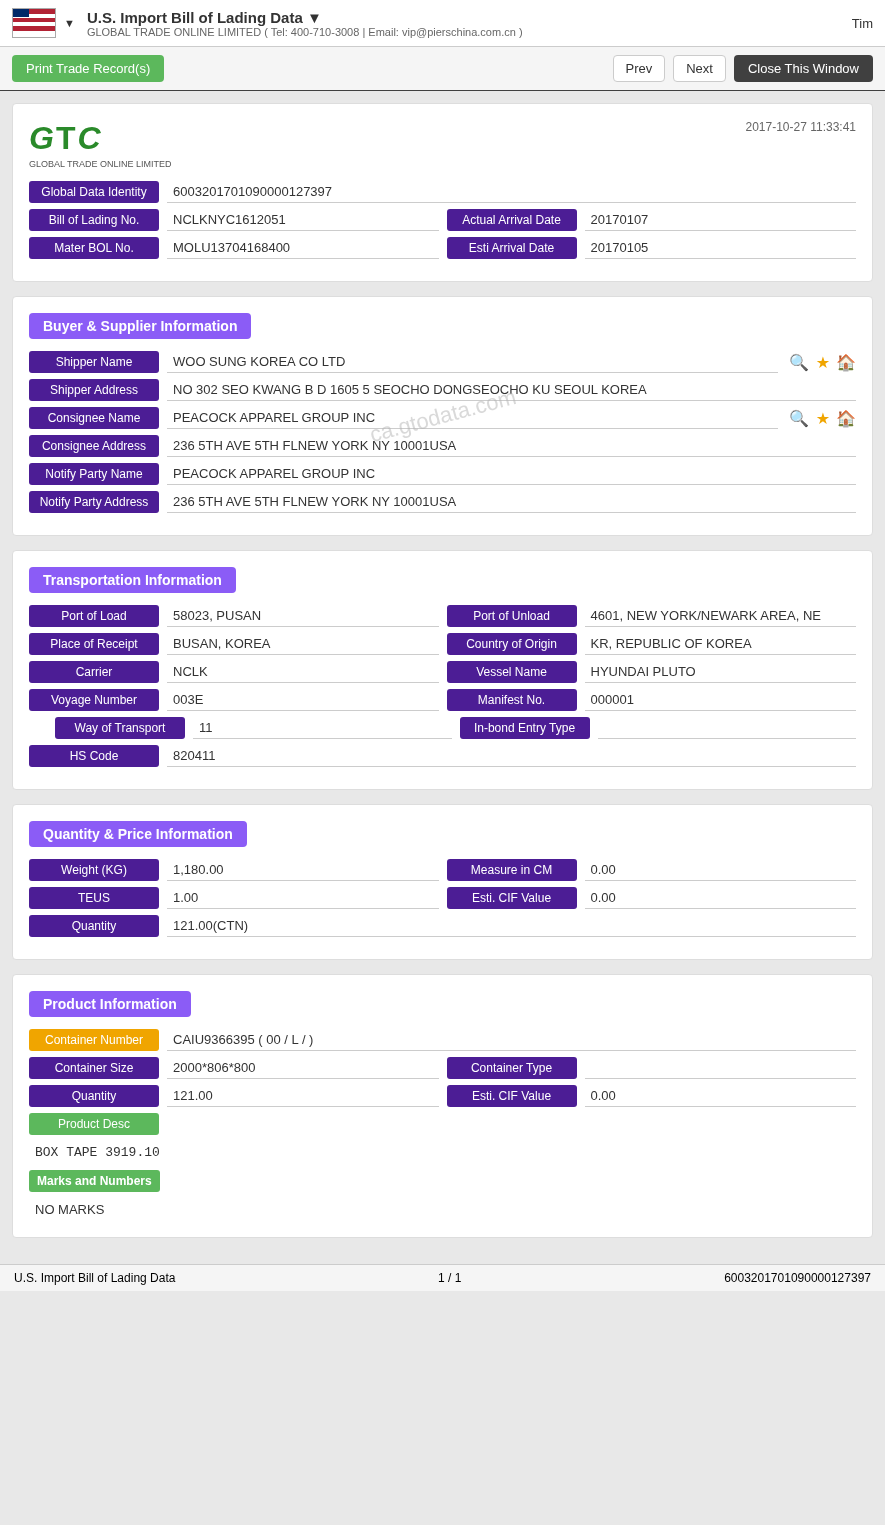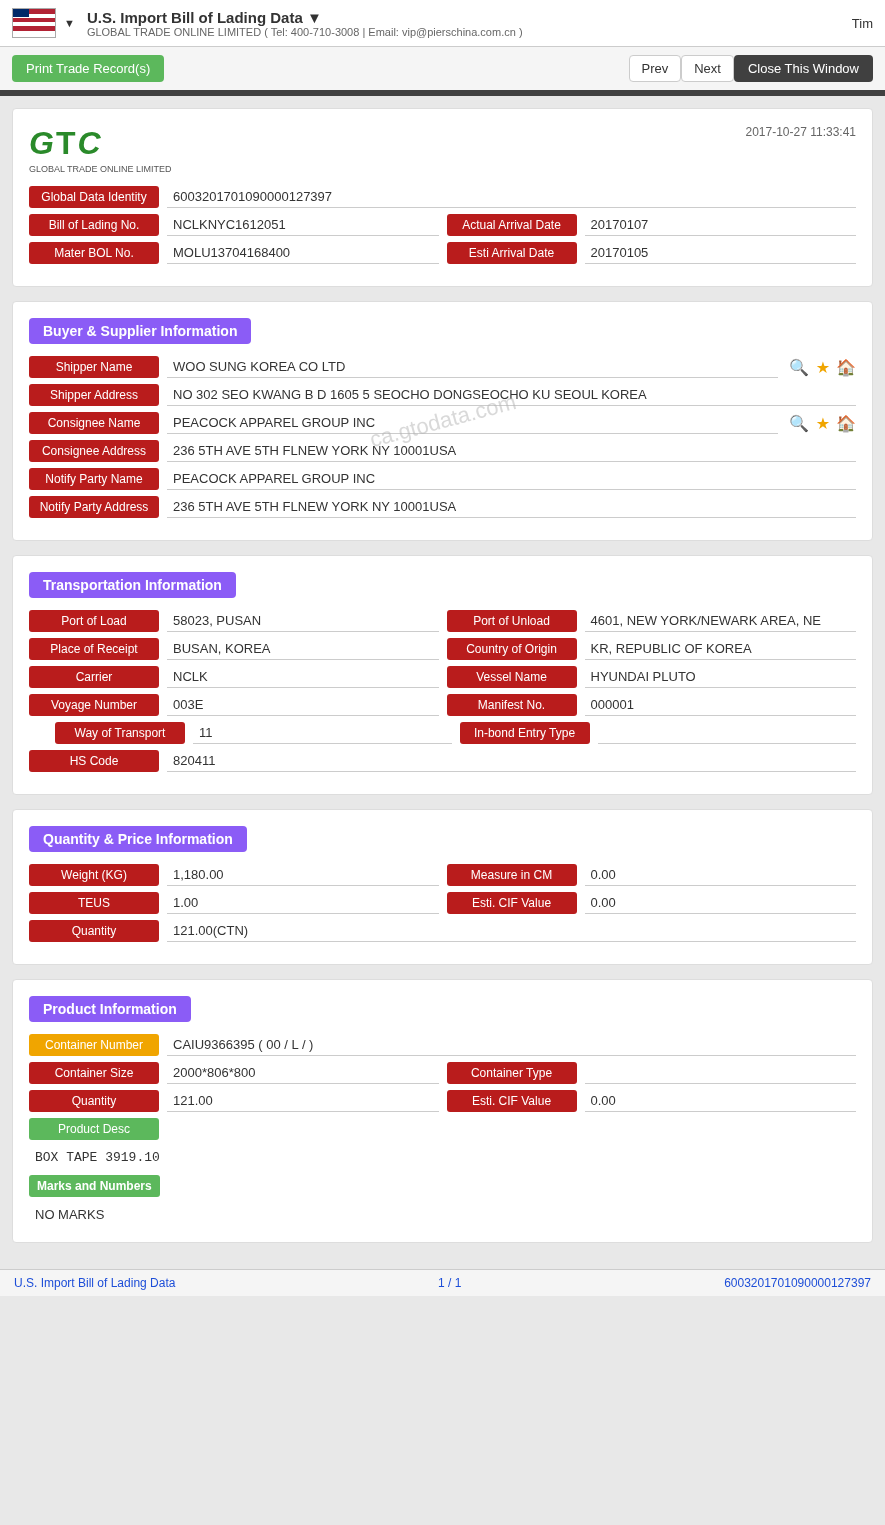--- a/index.html
+++ b/index.html
@@ -3,51 +3,51 @@
   <meta charset="utf-8">
   <style>
     * { box-sizing: border-box; margin: 0; padding: 0; }
     body { font-family: Arial, sans-serif; font-size: 13px; background: #e8e8e8; color: #333; }
 
     .top-bar {
       display: flex; align-items: center; background: #fff;
       padding: 8px 12px; border-bottom: 1px solid #ccc; gap: 12px;
     }
 
-    .toolbar { display: flex; align-items: center; background: #f5f5f5; padding: 8px 12px; border-bottom: 6px solid #404040; gap: 0; }
+    .toolbar { display: flex; align-items: center; background: #f5f5f5; padding: 8px 12px; border-bottom: 1px solid #404040; gap: 8px; }
     .btn-green { background: #5cb85c; color: #fff; border: none; padding: 6px 14px; border-radius: 4px; cursor: pointer; font-size: 13px; }
     .btn-gray { background: #fff; color: #333; border: 1px solid #ccc; padding: 5px 12px; border-radius: 4px; cursor: pointer; font-size: 13px; }
     .btn-red { background: #404040; color: #fff; border: none; padding: 6px 14px; border-radius: 4px; cursor: pointer; font-size: 13px; margin-left: auto; }
     .nav-spacer { flex: 1; }
 
     .main-content { padding: 12px; }
 
     .card { background: #fff; border: 1px solid #ddd; border-radius: 4px; margin-bottom: 14px; padding: 16px; }
 
     .logo-row { display: flex; justify-content: space-between; align-items: flex-start; margin-bottom: 12px; }
 
     .info-row { display: flex; align-items: center; margin-bottom: 6px; gap: 8px; }
-    .label-box { background: #b91c1c; color: #fff; padding: 4px 8px; border-radius: 3px; font-size: 12px; min-width: 130px; text-align: center; white-space: nowrap; }
+    .label-box { background: #4c1d95; color: #fff; padding: 4px 8px; border-radius: 3px; font-size: 12px; min-width: 130px; text-align: center; white-space: nowrap; }
     .label-box.green { background: #5cb85c; }
     .label-box.orange { background: #f0a500; }
     .value-field { flex: 1; border-bottom: 1px solid #ccc; padding: 3px 6px; font-size: 13px; min-height: 22px; }
 
     .section-header { display: inline-block; background: #8b5cf6; color: #fff; padding: 5px 14px; border-radius: 4px; font-size: 14px; font-weight: bold; margin-bottom: 12px; }
 
     .icons-row { display: flex; gap: 6px; align-items: center; margin-left: 4px; }
     .icon-btn { font-size: 16px; cursor: pointer; }
 
     .watermark { position: relative; }
     .watermark::after {
       content: 'ca.gtodata.com';
       position: absolute; top: 50%; left: 50%; transform: translate(-50%, -50%) rotate(-15deg);
       font-size: 22px; color: rgba(180,180,180,0.5); pointer-events: none; white-space: nowrap; z-index: 10;
     }
 
-    .footer-bar { display: flex; justify-content: space-between; align-items: center; background: #f5f5f5; border-top: 1px solid #ccc; padding: 6px 14px; font-size: 12px; color: #1d4ed8; }
+    .footer-bar { display: flex; justify-content: space-between; align-items: center; background: #f5f5f5; border-top: 1px solid #ccc; padding: 6px 14px; font-size: 12px; color: #000000; }
   </style>
 </head>
 <body>
 
 <div class="top-bar">
   <div style="display:flex;align-items:center;gap:8px;">
     <div style="width:44px;height:30px;border:1px solid #aaa;background:#fff;display:flex;flex-direction:column;overflow:hidden;position:relative;">
       <div style="background:#b22234;height:5px;width:100%;"></div>
       <div style="background:#fff;height:4px;width:100%;"></div>
       <div style="background:#b22234;height:4px;width:100%;"></div>

